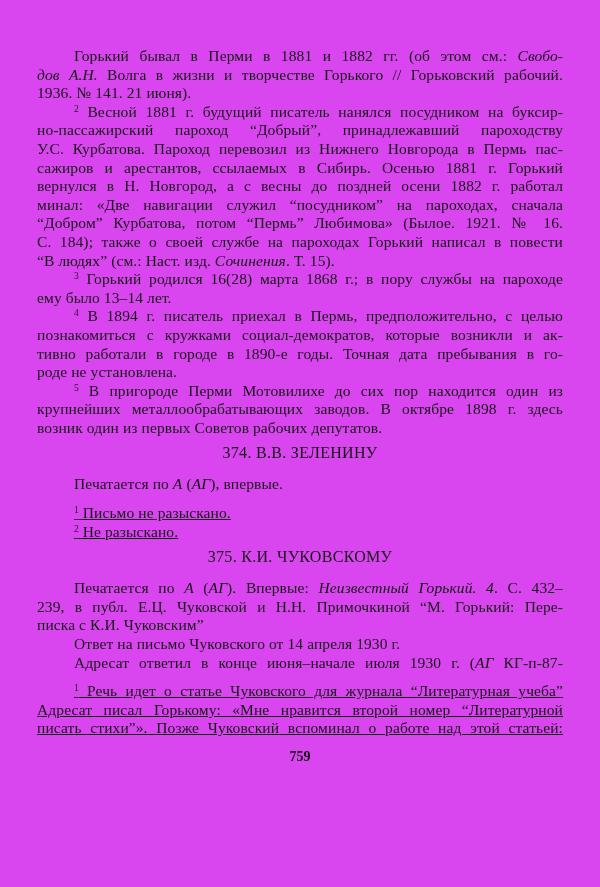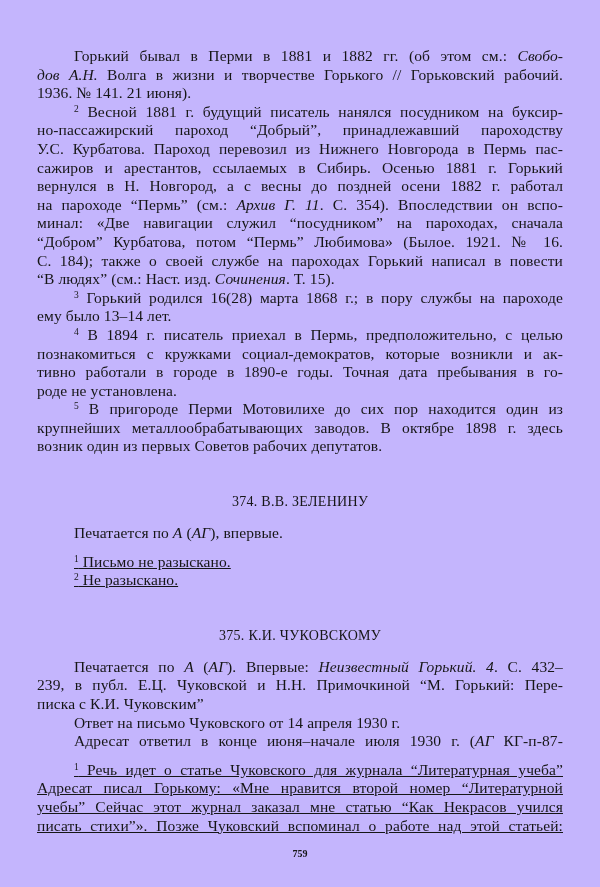--- a/index.html
+++ b/index.html
@@ -7,21 +7,21 @@
     width: 600px; height: 887px;
     background: #ffffff;
     overflow: hidden;
   }
   body {
     font-family: "Liberation Serif", "DejaVu Serif", serif;
     color: #161616;
   }
   .page {
     width: 600px; height: 887px;
-    background: #c4b5fd;
+    background: #d946ef;
     padding: 47px 37px 0 37px;
   }
   .line {
     font-size: 15.5px;
     line-height: 18.6px;
     height: 18.6px;
     text-align: justify;
     text-align-last: justify;
     overflow: hidden;
     letter-spacing: 0.1px;
@@ -29,53 +29,52 @@
   .line.ind { text-indent: 37px; }
   .line.end { text-align-last: left; }
   .it { font-style: italic; }
   sup.fnmark {
     font-size: 9.5px;
     line-height: 0;
     vertical-align: 5px;
     letter-spacing: 0;
   }
   .heading {
-    font-size: 14px;
+    font-size: 16px;
     line-height: 19px;
     text-align: center;
-    margin: 36px 0 13px 0;
+    margin: 6px 0 13px 0;
     letter-spacing: 0.3px;
   }
   .block { margin: 0; }
   .block.fngroup { margin-top: 10px; text-decoration: underline; }
   .pagenum {
     margin-top: 9px;
     text-align: center;
-    font-size: 10px;
+    font-size: 14px;
     font-weight: bold;
     line-height: 19px;
   }
 </style>
 </head>
 <body>
 
 <div class="page">
   <div id="content">
       <div class="block">
         <div class="line ind"><span>Горький бывал в Перми в 1881 и 1882 гг. (об этом см.: </span><span class="it">Свобо-</span></div>
         <div class="line"><span class="it">дов А.Н.</span><span> Волга в жизни и творчестве Горького // Горьковский рабочий.</span></div>
         <div class="line end"><span>1936. № 141. 21 июня).</span></div>
       </div>
       <div class="block">
         <div class="line ind"><sup class="fnmark">2</sup><span> Весной 1881 г. будущий писатель нанялся посудником на буксир-</span></div>
         <div class="line"><span>но-пассажирский пароход “Добрый”, принадлежавший пароходству</span></div>
         <div class="line"><span>У.С. Курбатова. Пароход перевозил из Нижнего Новгорода в Пермь пас-</span></div>
         <div class="line"><span>сажиров и арестантов, ссылаемых в Сибирь. Осенью 1881 г. Горький</span></div>
         <div class="line"><span>вернулся в Н. Новгород, а с весны до поздней осени 1882 г. работал</span></div>
-        <div class="line"><span>на пароходе “Пермь” (см.: </span><span class="it">Архив Г. 11</span><span>. С. 354). Впоследствии он вспо-</span></div>
         <div class="line"><span>минал: «Две навигации служил “посудником” на пароходах, сначала</span></div>
         <div class="line"><span>“Добром” Курбатова, потом “Пермь” Любимова» (Былое. 1921. № 16.</span></div>
         <div class="line"><span>С. 184); также о своей службе на пароходах Горький написал в повести</span></div>
         <div class="line end"><span>“В людях” (см.: Наст. изд. </span><span class="it">Сочинения</span><span>. Т. 15).</span></div>
       </div>
       <div class="block">
         <div class="line ind"><sup class="fnmark">3</sup><span> Горький родился 16(28) марта 1868 г.; в пору службы на пароходе</span></div>
         <div class="line end"><span>ему было 13–14 лет.</span></div>
       </div>
       <div class="block">
@@ -105,18 +104,17 @@
       </div>
       <div class="block">
         <div class="line ind end"><span>Ответ на письмо Чуковского от 14 апреля 1930 г.</span></div>
       </div>
       <div class="block">
         <div class="line ind"><span>Адресат ответил в конце июня–начале июля 1930 г. (</span><span class="it">АГ</span><span> КГ-п-87-</span></div>
       </div>
       <div class="block fngroup">
         <div class="line ind"><sup class="fnmark">1</sup><span> Речь идет о статье Чуковского для журнала “Литературная учеба”</span></div>
         <div class="line"><span>Адресат писал Горькому: «Мне нравится второй номер “Литературной</span></div>
-        <div class="line"><span>учебы” Сейчас этот журнал заказал мне статью “Как Некрасов учился</span></div>
         <div class="line"><span>писать стихи”». Позже Чуковский вспоминал о работе над этой статьей:</span></div>
       </div>
     </div>
   <div class="pagenum">759</div>
 </div>
 
 </body></html>

